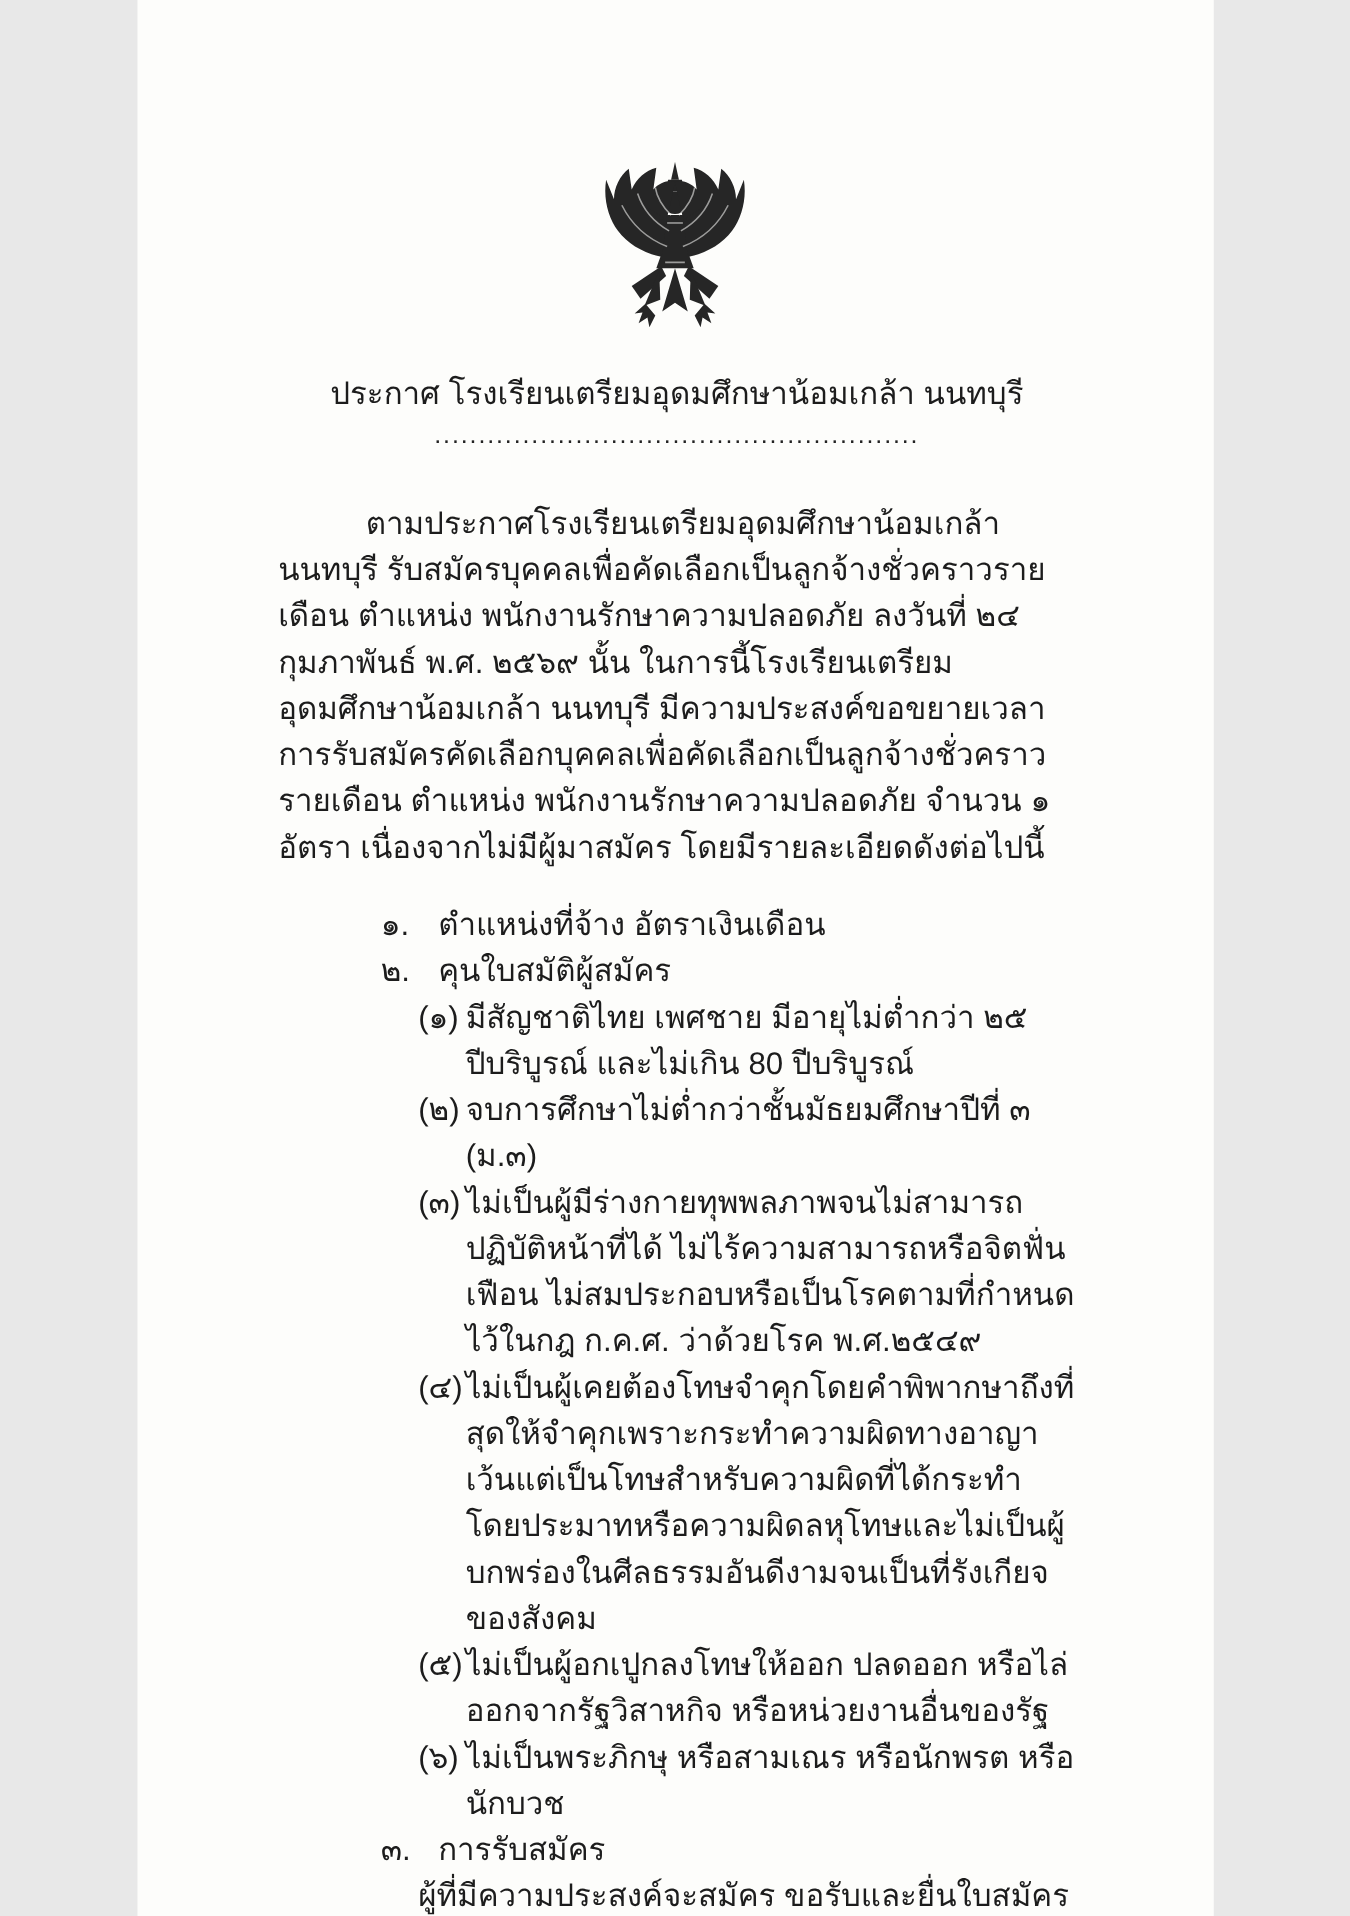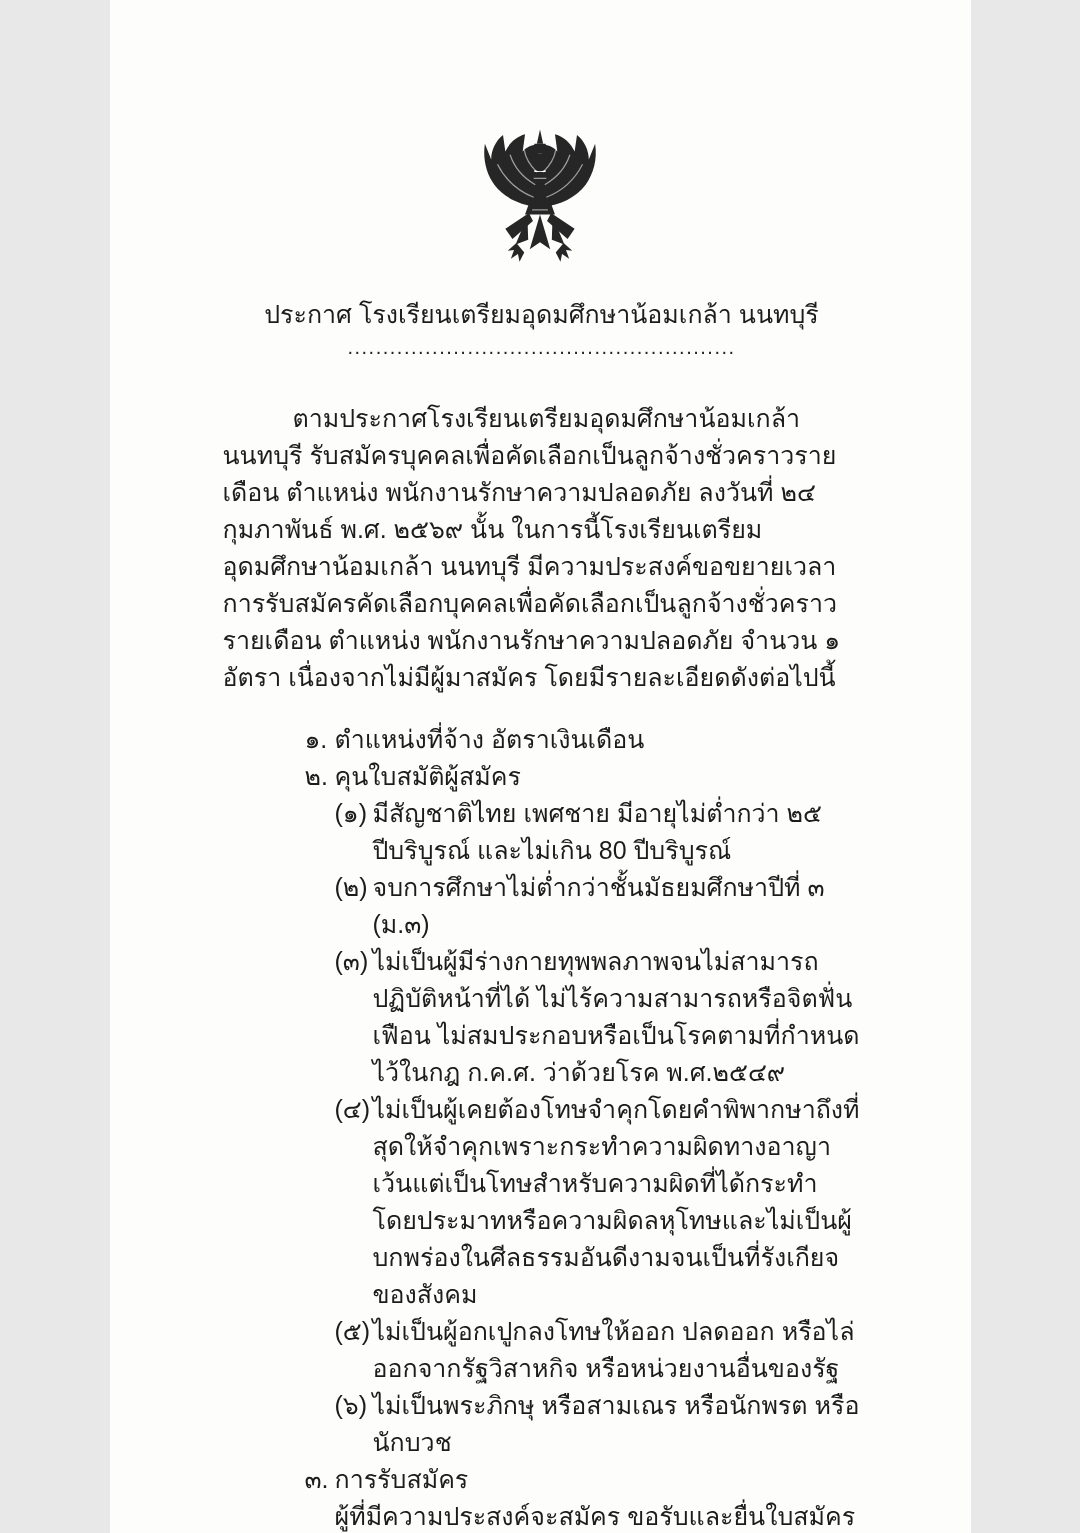--- a/index.html
+++ b/index.html
@@ -33,21 +33,21 @@
   }
 
   .intro {
     margin-top:39px;
     text-indent:70px;
     text-align:left;
   }
 
   .sec-head { display:flex; margin-left:82px; }
   .sec-num  { width:30px; flex:none; }
-  .sec-title{ flex:1; }
+  .sec-title{ flex:1;margin-left:16px; }
 
   .sec1-body { margin-left:125px; }
 
   .list { margin-left:112px; }
   .li { display:flex; }
   .li-label { width:38px; flex:none; }
   .li-text  { flex:1; }
 
   .para3 { text-indent:112px; }
 </style>

